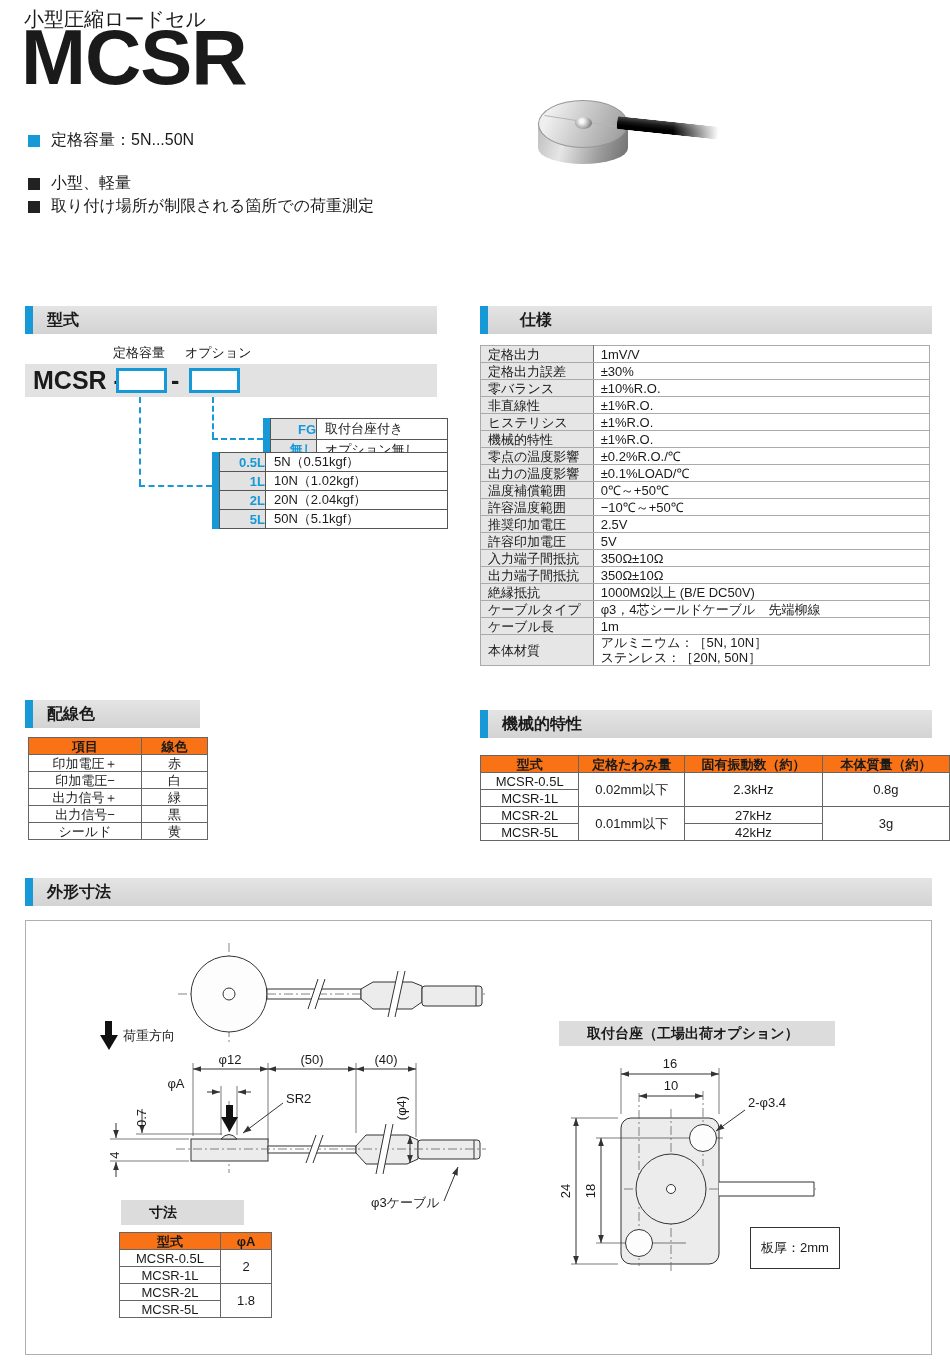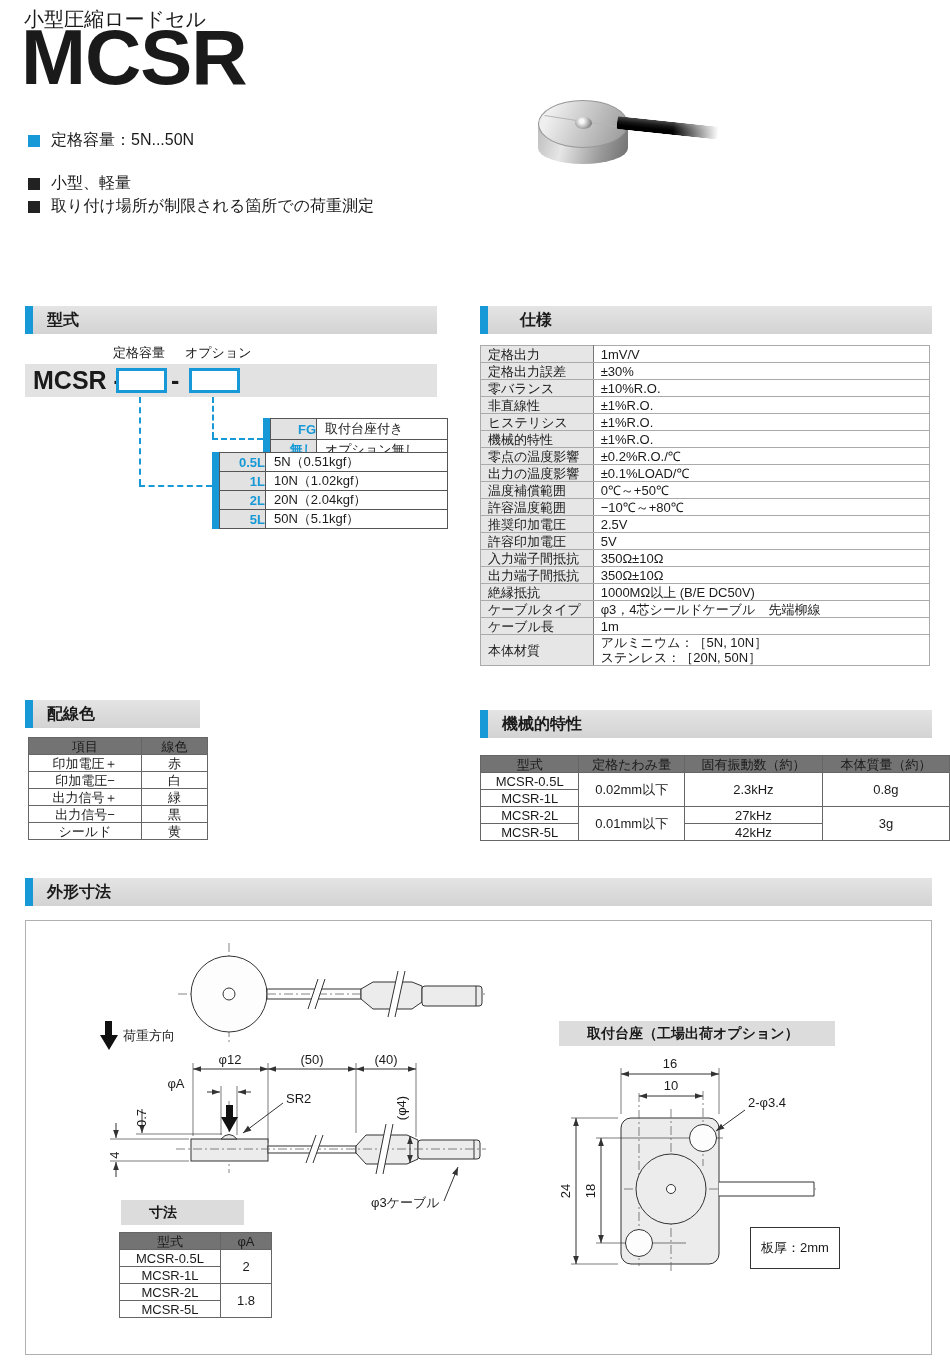--- a/index.html
+++ b/index.html
@@ -60,21 +60,21 @@
   
   .spec{border-collapse:collapse;font-size:13px;border:1px solid #777;}
   .spec td{border:1px solid #aaa;height:16px;line-height:15px;padding:0 7px;}
   .spec td.lbl{background:#e6e6e6;width:100px;border-right:1px solid #777;}
   .spec td.val{width:328px;}
 
   
   .bt{border-collapse:collapse;font-size:13px;}
   .bt th,.bt td{border:1px solid #666;height:16px;line-height:15px;padding:0 5px;
     text-align:center;font-weight:normal;}
-  .bt th{background:#737373;}
+  .bt th{background:#f97316;font-weight:bold;}
 
   
   .draw-box{left:25px;top:920px;width:905px;height:433px;border:1px solid #b0b0b0;}
   .thick-box{border:1.5px solid #333;background:#fff;font-size:13px;padding:11px 10px;}
 
   svg text{font-size:13px;fill:#1a1a1a;font-family:"Liberation Sans",sans-serif;}
   .part{fill:#ececec;stroke:#333;stroke-width:1;}
   .pw{fill:#fdfdfd;stroke:#333;stroke-width:1;}
   .cl{stroke:#666;stroke-width:0.8;fill:none;stroke-dasharray:9 3 2 3;}
   .xl{stroke:#444;stroke-width:0.7;fill:none;}
@@ -203,21 +203,21 @@
     <tr>
           <td class="lbl">出力の温度影響</td>
           <td class="val">±0.1%LOAD/℃</td>
         </tr>
     <tr>
           <td class="lbl">温度補償範囲</td>
           <td class="val">0℃～+50℃</td>
         </tr>
     <tr>
           <td class="lbl">許容温度範囲</td>
-          <td class="val">−10℃～+80℃</td>
+          <td class="val">−10℃～+50℃</td>
         </tr>
     <tr>
           <td class="lbl">推奨印加電圧</td>
           <td class="val">2.5V</td>
         </tr>
     <tr>
           <td class="lbl">許容印加電圧</td>
           <td class="val">5V</td>
         </tr>
     <tr>

